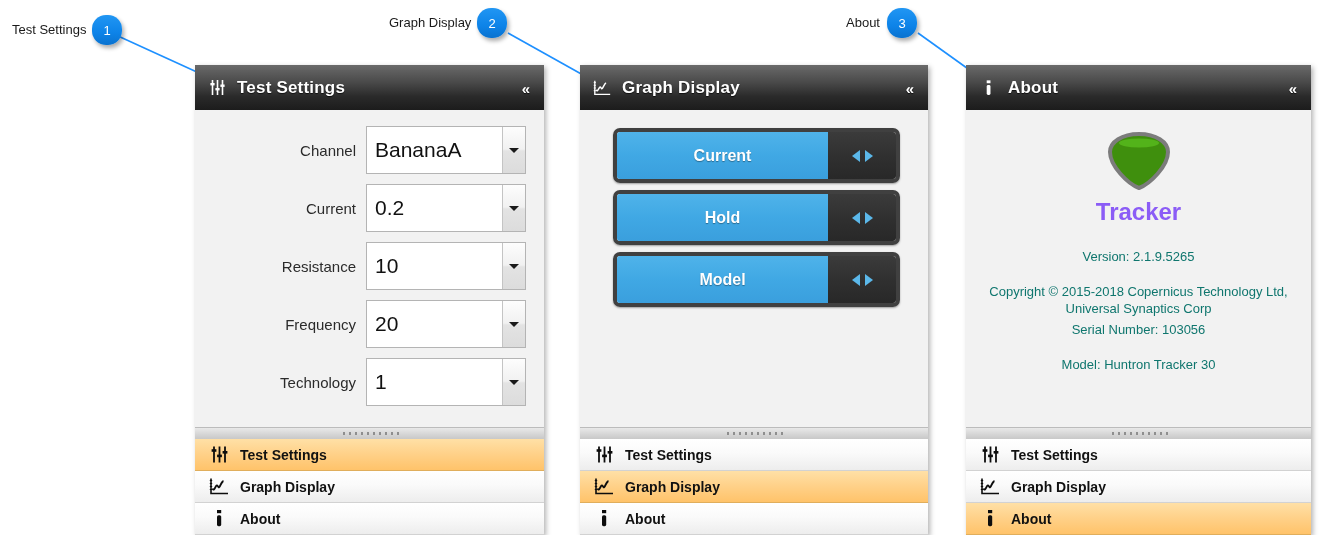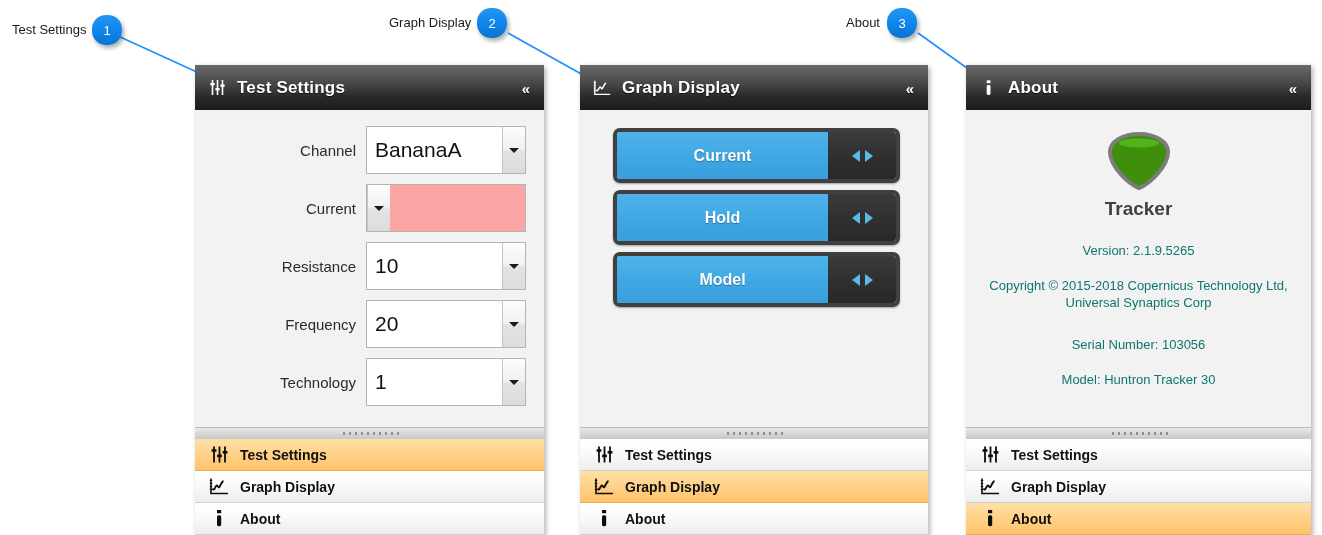--- a/index.html
+++ b/index.html
@@ -157,30 +157,30 @@
     border-left:8px solid #5bb8ea;
   }
 
   
   .about-body{
     padding-top:20px;
     text-align:center;
   }
   .about-logo{margin:0 auto 6px auto;width:70px;height:62px;}
   .about-title{
-    font-size:19px;font-weight:bold;color:#404040;
+    font-size:24px;font-weight:bold;color:#8b5cf6;
     margin-bottom:22px;
   }
   .about-line{
     font-size:13px;color:#0f766e;
     line-height:17px;
     margin-bottom:18px;
     padding:0 22px;
   }
-  .about-line.tight{margin-bottom:25px;}
+  .about-line.tight{margin-bottom:4px;}
 
   
   .grip{
     height:11px;
     background:linear-gradient(180deg,#e9e9e9 0%,#d6d6d6 55%,#c8c8c8 100%);
     border-top:1px solid #bcbcbc;
     display:flex;align-items:center;justify-content:center;
   }
   .grip-dots{
     width:58px;height:3px;
@@ -257,20 +257,21 @@
           <span class="combo-value">BananaA</span>
           <span class="combo-arrow">
               <span class="caret-down"></span>
             </span>
         </div>
       </div>
 
       <div class="form-row">
         <span class="form-label">Current</span>
         <div class="combo">
+          <span class="combo-value">0.2</span>
           <span class="combo-arrow">
               <span class="caret-down"></span>
             </span>
         </div>
       </div>
 
       <div class="form-row">
         <span class="form-label">Resistance</span>
         <div class="combo">
           <span class="combo-value">10</span>

